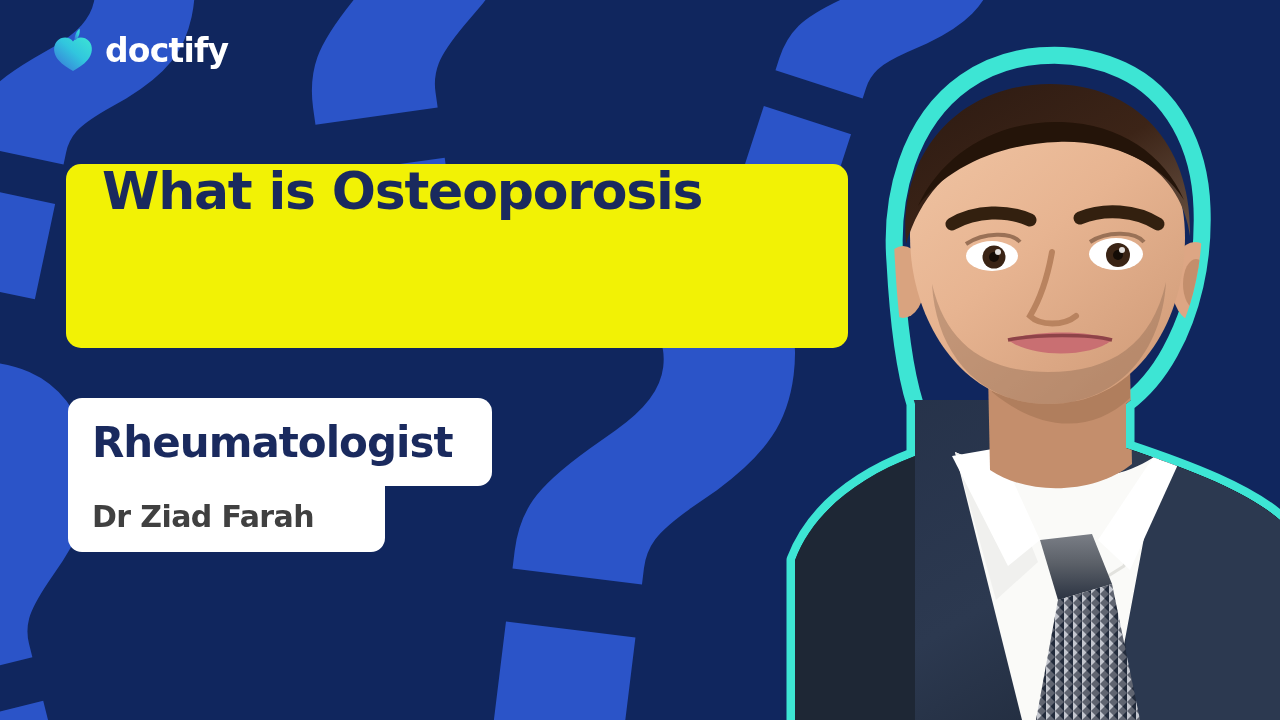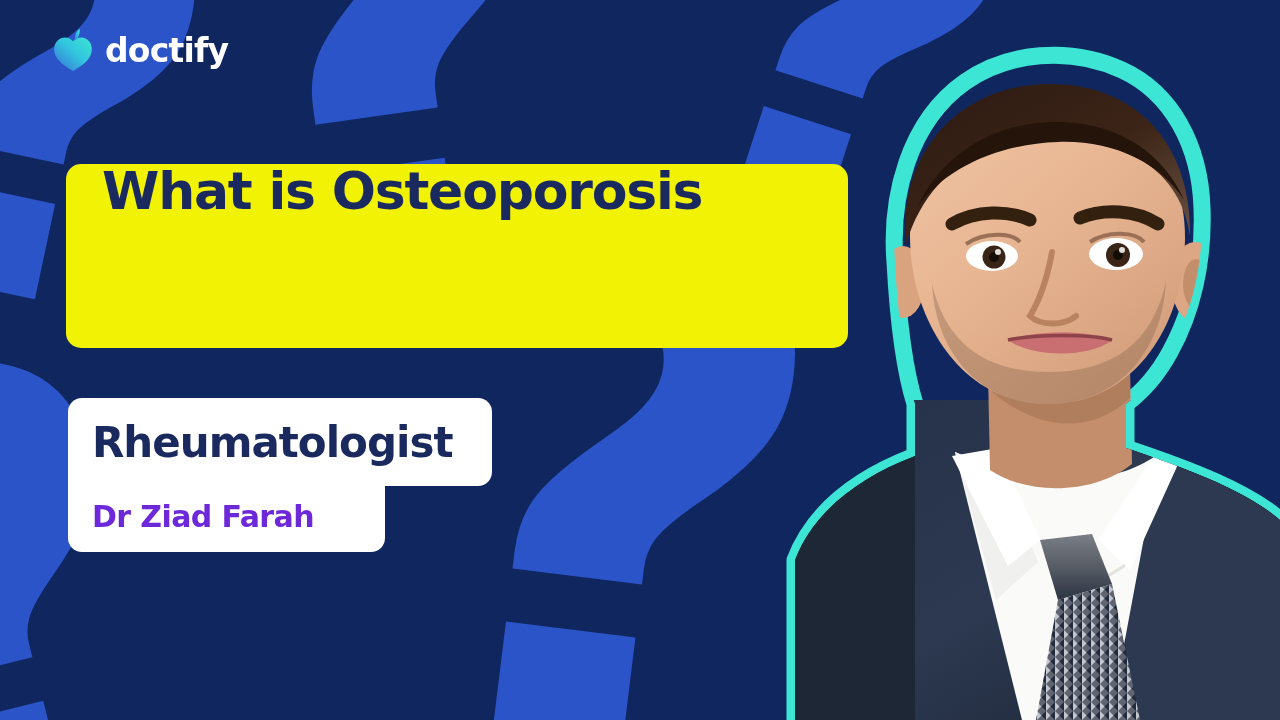--- a/index.html
+++ b/index.html
@@ -86,21 +86,21 @@
     letter-spacing:-1px;
     white-space:nowrap;
   }
   #name-card {
     left:68px; top:470px;
     width:317px; height:82px;
     border-radius:0 14px 14px 14px;
     padding-left:24px;
   }
   #name-card .txt {
-    color:#6d28d9;
+    color:#404040;
     font-family:"DejaVu Sans", sans-serif;
     font-weight:700;
     font-size:30px;
     letter-spacing:-0.6px;
     white-space:nowrap;
     margin-top:10px;
   }
   
   #card-joint {
     position:absolute;

